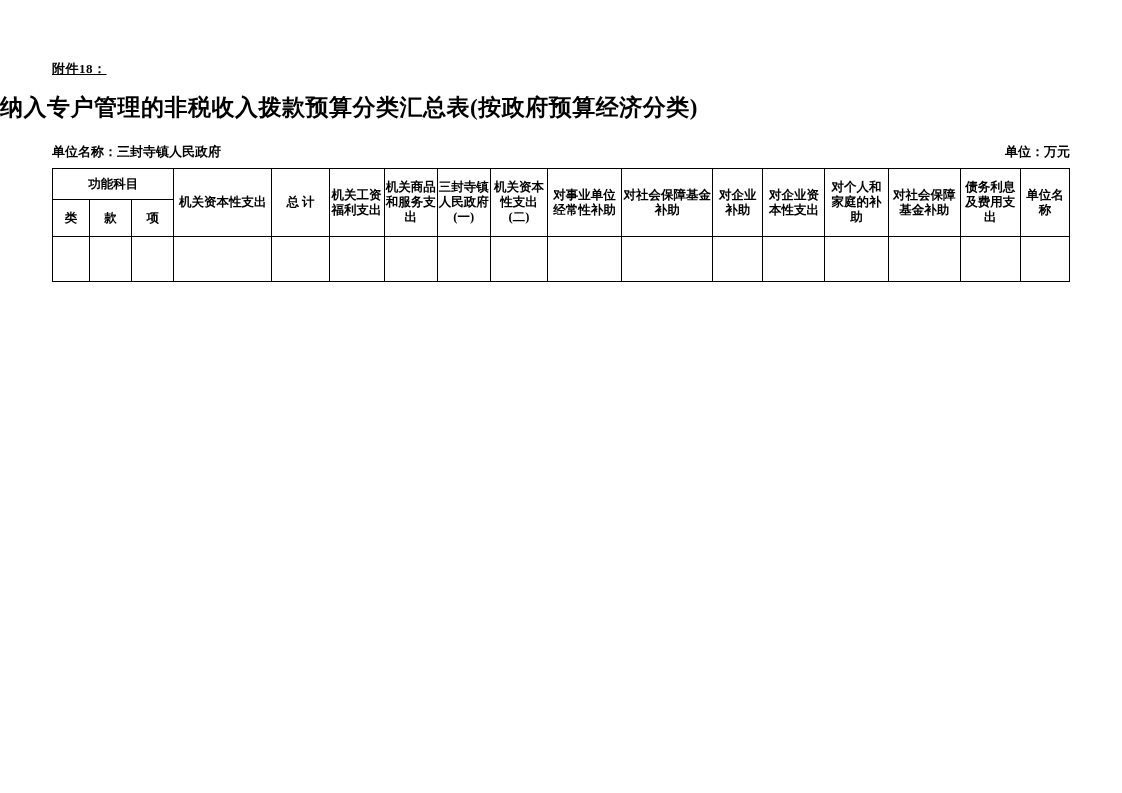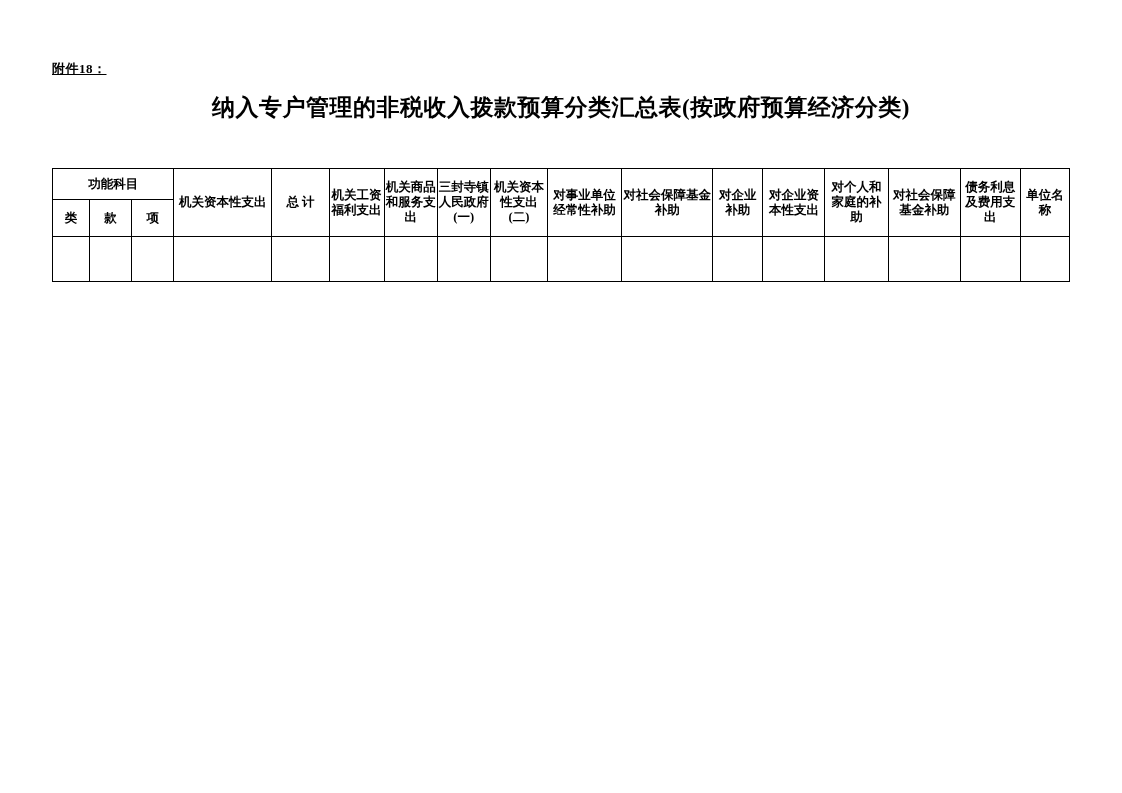--- a/index.html
+++ b/index.html
@@ -29,21 +29,20 @@
     font-weight: bold;
     letter-spacing: 0.5px;
     white-space: nowrap;
     text-decoration: underline;
   }
   .doc-title {
     position: absolute;
     left: 0;
     top: 92px;
     width: 1122px;
-    text-align: center;
     font-size: 23px;
     font-weight: bold;
     letter-spacing: 0.5px;
     white-space: nowrap;
   }
   .meta-row {
     position: absolute;
     left: 52px;
     top: 143px;
     width: 1018px;
@@ -87,20 +86,24 @@
 </style>
 </head>
 <body>
 
 <div class="page">
 
   <div class="attachment-label">附件18：</div>
 
   <div class="doc-title">纳入专户管理的非税收入拨款预算分类汇总表(按政府预算经济分类)</div>
 
+  <div class="meta-row">
+    <div class="meta-left">单位名称：三封寺镇人民政府</div>
+    <div class="meta-right">单位：万元</div>
+  </div>
 
   <table class="main-table">
     <colgroup>
       <col style="width:37px">
       <col style="width:42px">
       <col style="width:42px">
       <col style="width:98px">
       <col style="width:57px">
       <col style="width:55px">
       <col style="width:53px">

